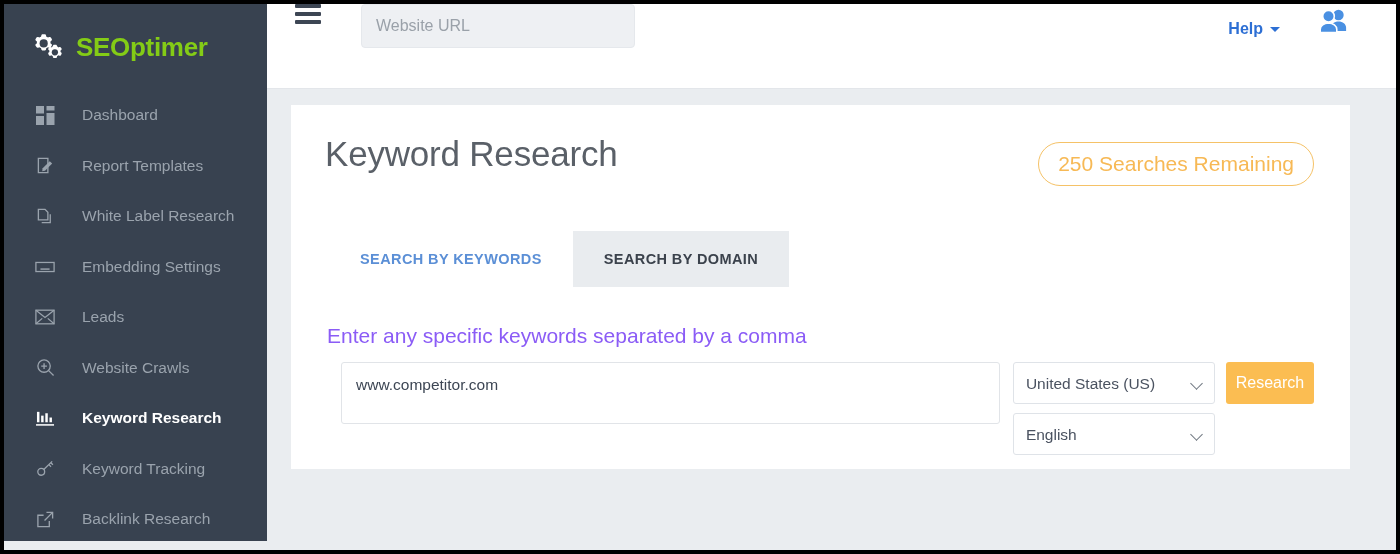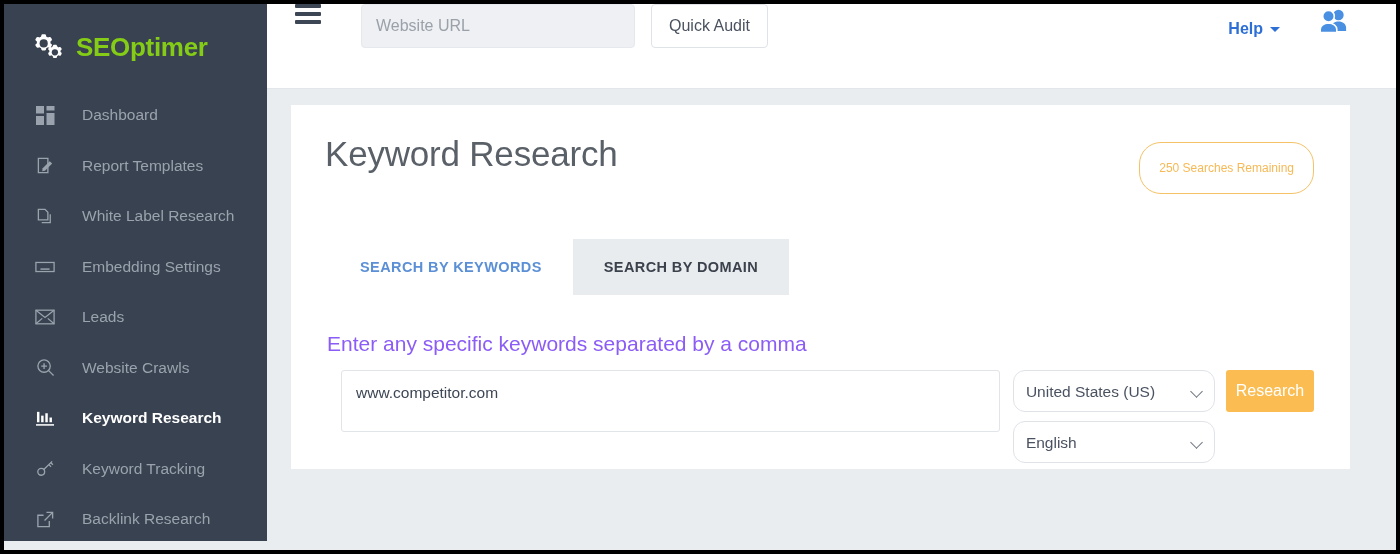--- a/index.html
+++ b/index.html
@@ -201,22 +201,22 @@
     line-height: 1.2;
     letter-spacing: -0.2px;
   }
 
   #searches-pill {
     margin-left: auto;
     margin-top: 9px;
     border: 1px solid #f5c267;
     border-radius: 22px;
     color: #f7b955;
-    font-size: 12px;
-    padding: 18px 19px;
+    font-size: 21px;
+    padding: 9px 19px;
     white-space: nowrap;
   }
 
   #tabs {
     display: flex;
     margin-top: 45px;
     margin-left: 4px;
   }
 
   .tab {
@@ -262,21 +262,21 @@
     margin-left: 13px;
     display: flex;
     flex-direction: column;
     gap: 9px;
   }
 
   .styled-select {
     width: 202px;
     height: 42px;
     border: 1px solid #dfe3e8;
-    border-radius: 12px;
+    border-radius: 3px;
     background: #ffffff;
     padding: 0 12px;
     font-size: 15.5px;
     color: #4a5260;
     font-family: "Liberation Sans", sans-serif;
     cursor: pointer;
     appearance: none;
     -webkit-appearance: none;
     outline: none;
   }
@@ -435,21 +435,20 @@
     <header id="topbar">
 
       <div id="hamburger">
         <span></span>
           <span></span>
           <span></span>
       </div>
 
       <input id="url-input" type="text" placeholder="Website URL" style="">
 
-      <button id="quick-audit-btn">Quick Audit</button>
 
       <div id="topbar-right">
         <div id="help-link">
           <span>Help</span>
           <span class="caret-down"></span>
         </div>
         <span id="account-icon">
           <svg width="30" height="26" viewBox="0 0 30 26" fill="#4a90e2">
             <circle cx="20.5" cy="7" r="5.2"></circle>
             <path d="M20.5 13.5c-4.2 0-7.6 2.6-7.6 6v3.5h15.2v-3.5c0-3.4-3.4-6-7.6-6z"></path>

